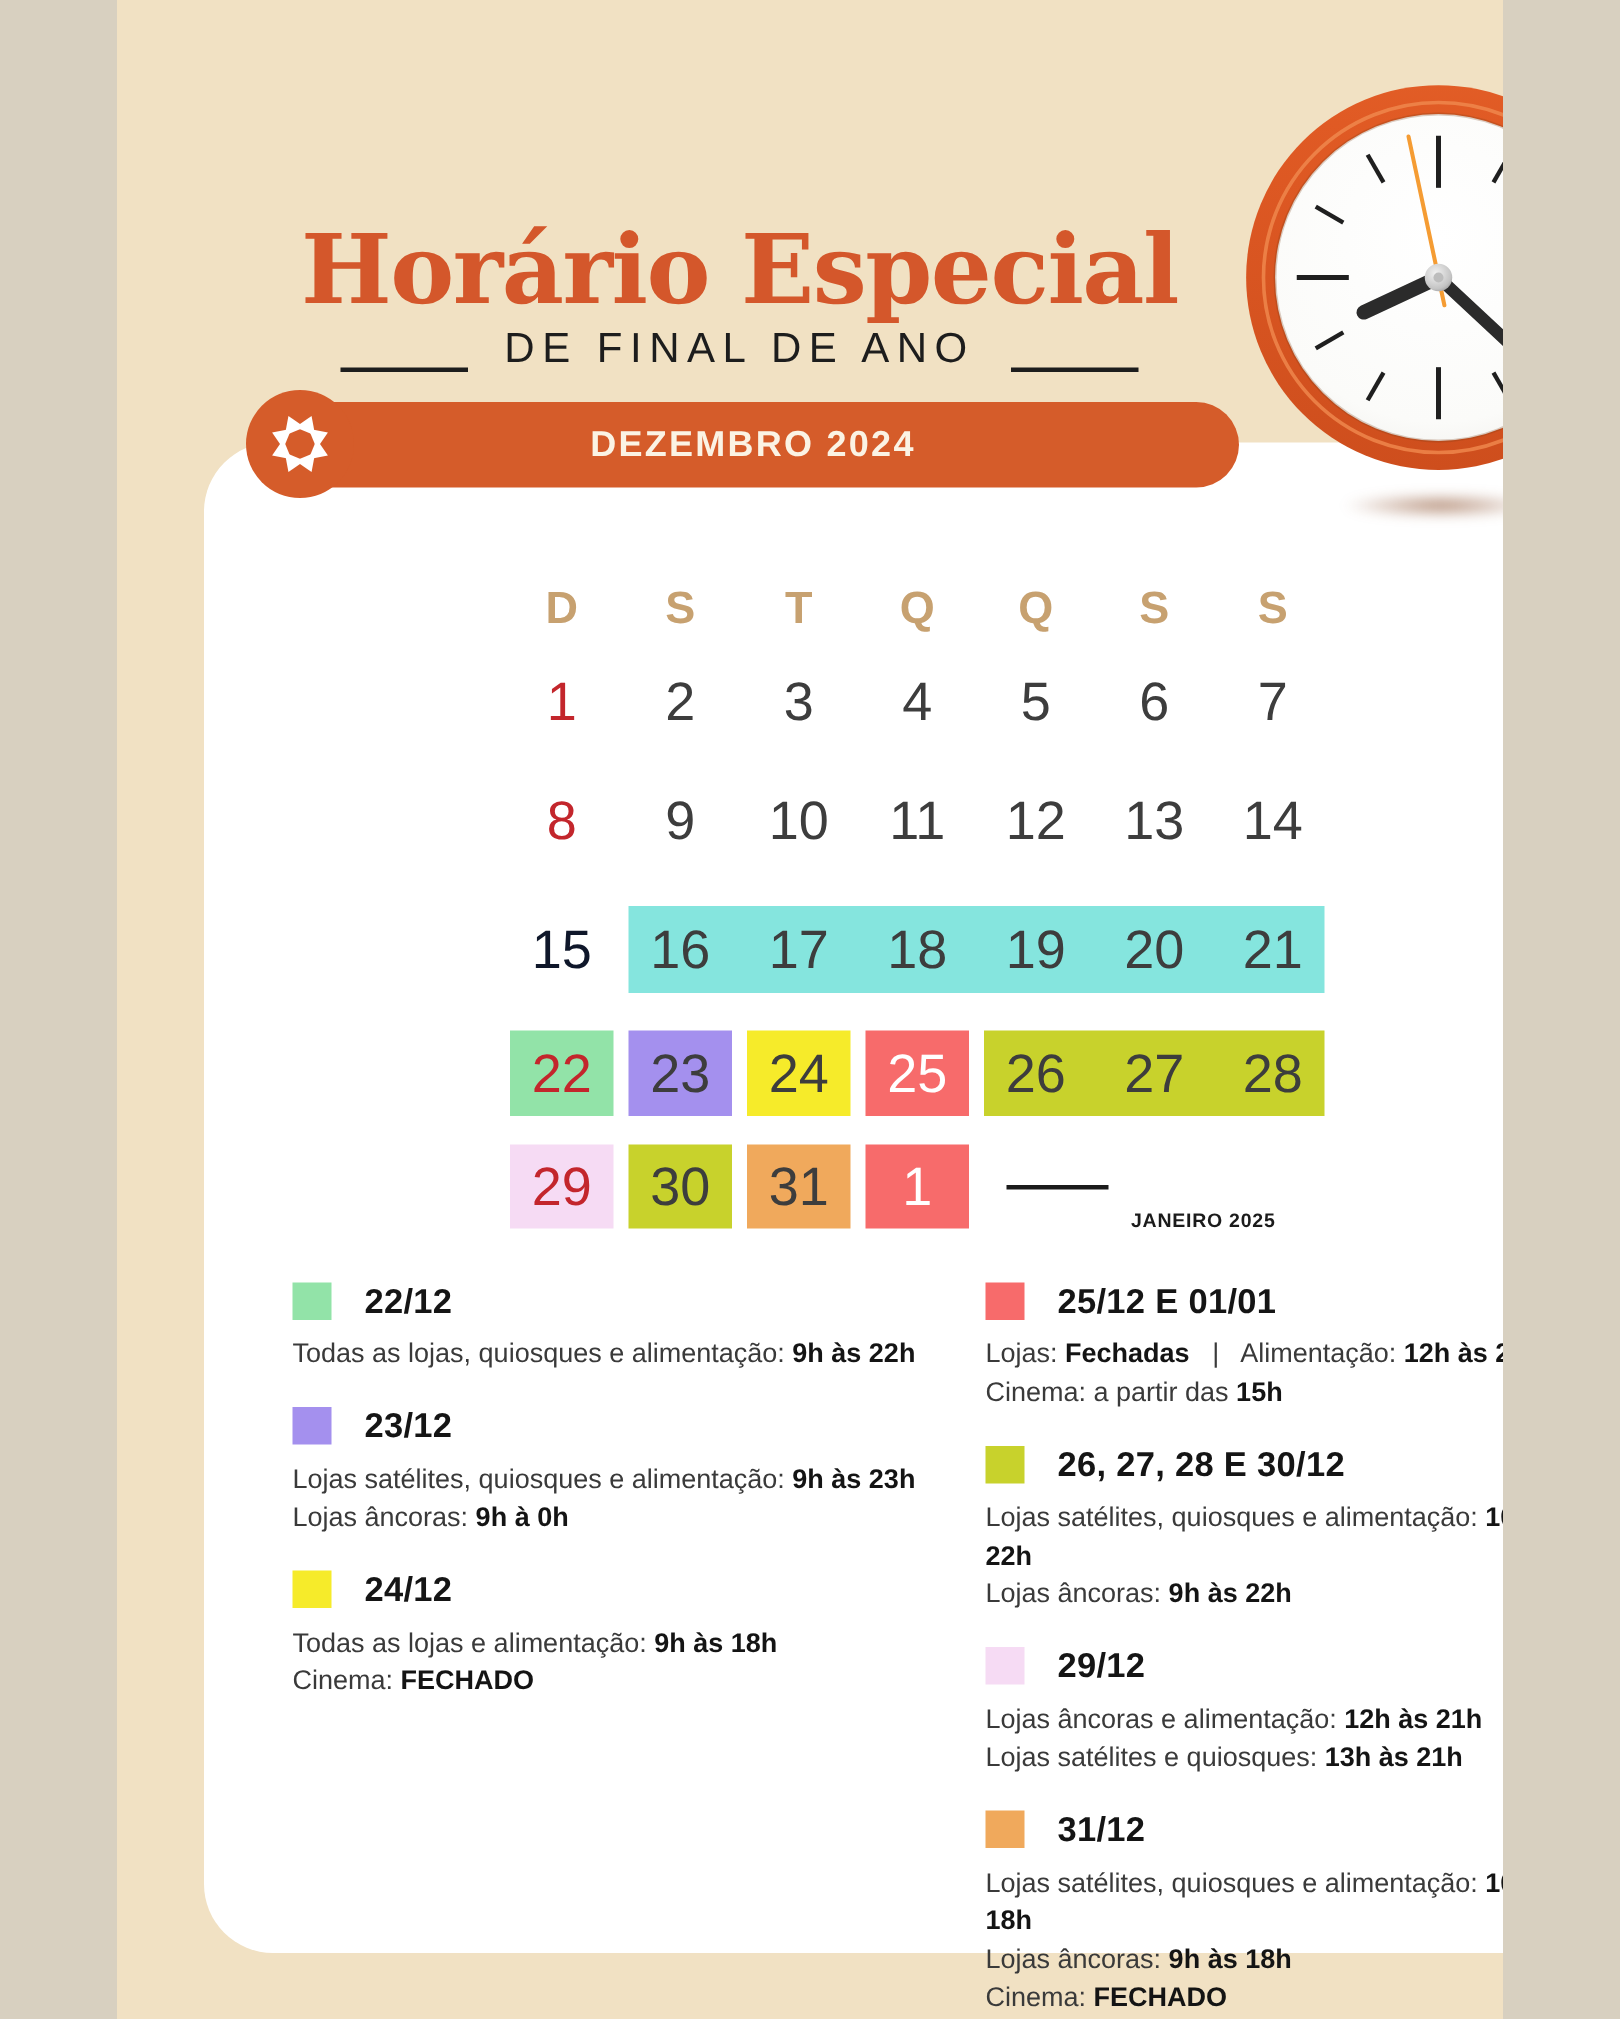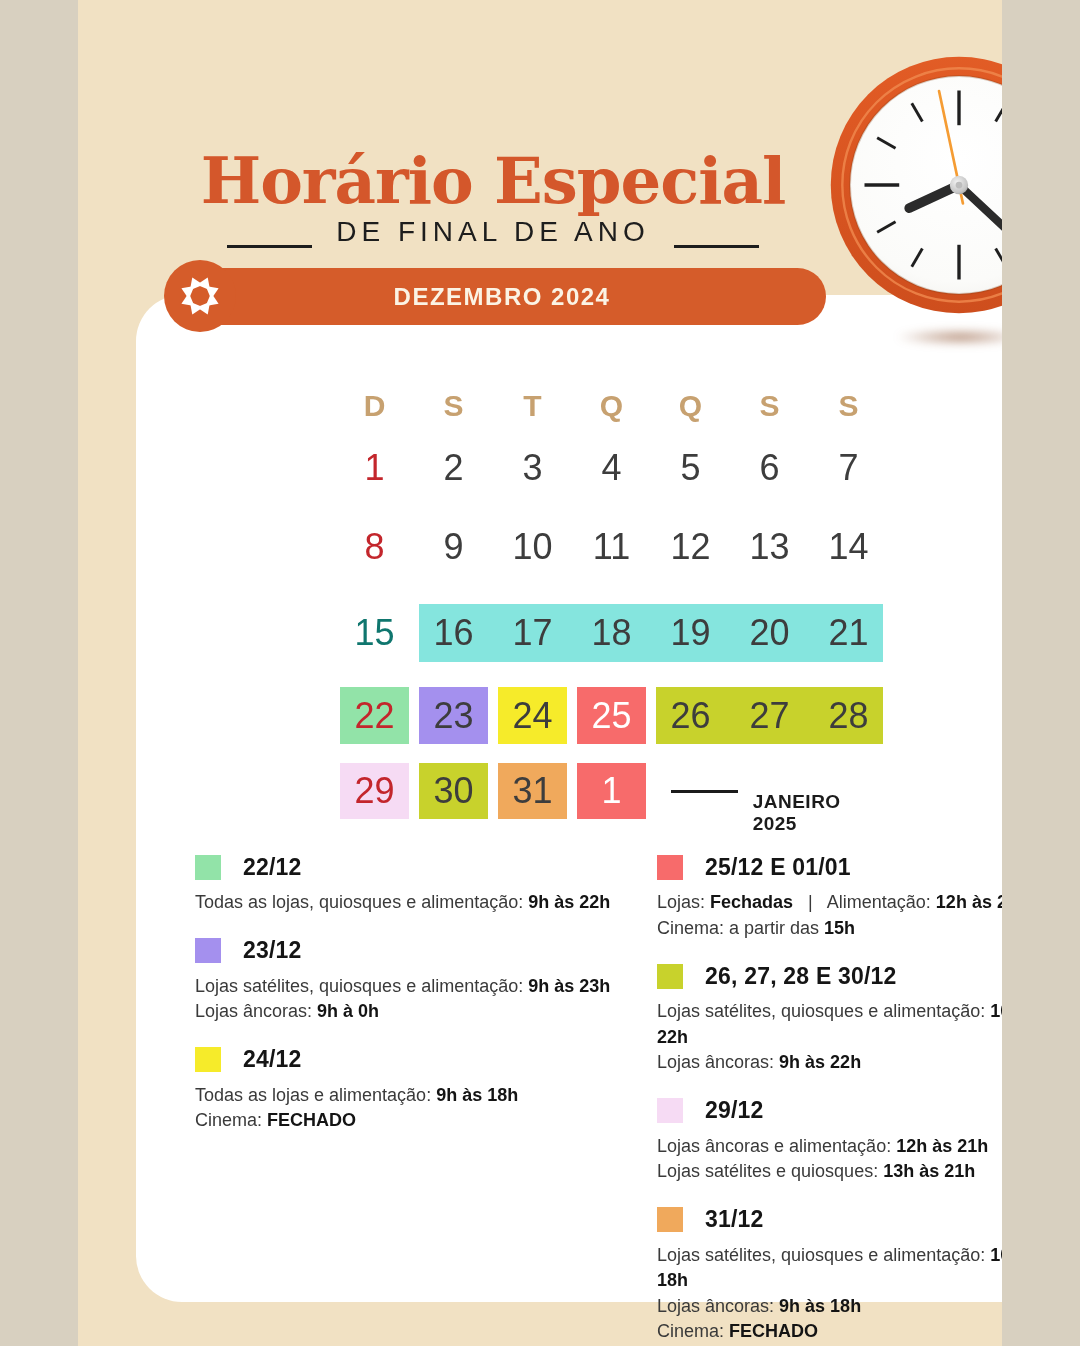--- a/index.html
+++ b/index.html
@@ -35,21 +35,21 @@
   .calendar{position:absolute;left:199px;top:85px;display:grid;
             grid-template-columns:repeat(7,79px);
             grid-template-rows:52px 72px 86px 86px 79px 72px;}
   .cal-day-header{display:flex;align-items:center;justify-content:center;
             font-weight:700;font-size:30px;color:#C7A170;}
   .cal-date{position:relative;z-index:1;display:flex;align-items:center;justify-content:center;
             font-size:36px;color:#3D3D3D;}
   .cal-highlight{z-index:0;}
   .jan-row{grid-row:6;grid-column:5/8;display:flex;align-items:center;z-index:1;}
   .jan-line{width:68px;height:3px;background:#1b1b1b;margin:0 15px 0 20px;}
-  .jan-text{font-weight:700;font-size:19px;letter-spacing:.5px;color:#1b1b1b;margin-top:44px;}
+  .jan-text{font-weight:700;font-size:13px;letter-spacing:.5px;color:#1b1b1b;margin-top:44px;}
 
   
   .legend{position:absolute;left:59px;top:557px;display:grid;
           grid-template-columns:445px 420px;column-gap:17px;align-items:start;}
   .legend-item{margin-bottom:20px;}
   .legend-head{display:flex;align-items:center;gap:22px;height:30px;margin-bottom:8px;}
   .legend-swatch{width:26px;height:25px;flex:0 0 auto;}
   .legend-title{font-weight:700;font-size:23px;color:#151515;letter-spacing:.2px;}
   .legend-line{font-size:18px;line-height:25.5px;color:#3A3A3A;white-space:pre-wrap;}
   .legend-line b{color:#141414;}
@@ -109,21 +109,21 @@
         <div class="cal-date" style="grid-area: 2 / 5;">5</div>
         <div class="cal-date" style="grid-area: 2 / 6;">6</div>
         <div class="cal-date" style="grid-area: 2 / 7;">7</div>
         <div class="cal-date" style="grid-area: 3 / 1; color: rgb(195, 38, 44);">8</div>
         <div class="cal-date" style="grid-area: 3 / 2;">9</div>
         <div class="cal-date" style="grid-area: 3 / 3;">10</div>
         <div class="cal-date" style="grid-area: 3 / 4;">11</div>
         <div class="cal-date" style="grid-area: 3 / 5;">12</div>
         <div class="cal-date" style="grid-area: 3 / 6;">13</div>
         <div class="cal-date" style="grid-area: 3 / 7;">14</div>
-        <div class="cal-date" style="grid-area: 4 / 1; color: #0f766e;">15</div>
+        <div class="cal-date" style="grid-area: 4 / 1; color: #0f172a;">15</div>
         <div class="cal-date" style="grid-area: 4 / 2;">16</div>
         <div class="cal-date" style="grid-area: 4 / 3;">17</div>
         <div class="cal-date" style="grid-area: 4 / 4;">18</div>
         <div class="cal-date" style="grid-area: 4 / 5;">19</div>
         <div class="cal-date" style="grid-area: 4 / 6;">20</div>
         <div class="cal-date" style="grid-area: 4 / 7;">21</div>
         <div class="cal-date" style="grid-area: 5 / 1; color: rgb(195, 38, 44);">22</div>
         <div class="cal-date" style="grid-area: 5 / 2;">23</div>
         <div class="cal-date" style="grid-area: 5 / 3;">24</div>
         <div class="cal-date" style="grid-area: 5 / 4; color: rgb(255, 255, 255);">25</div>

